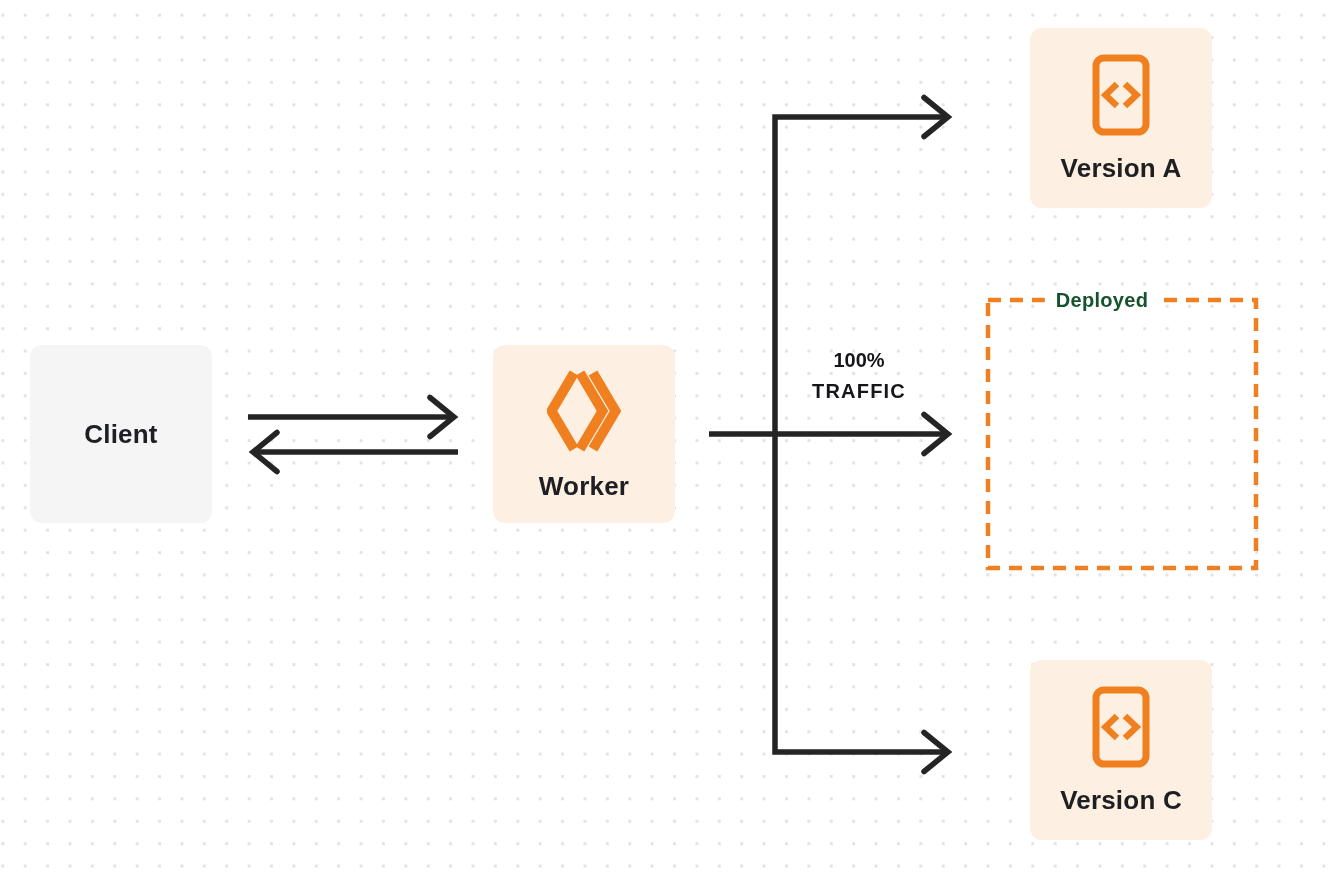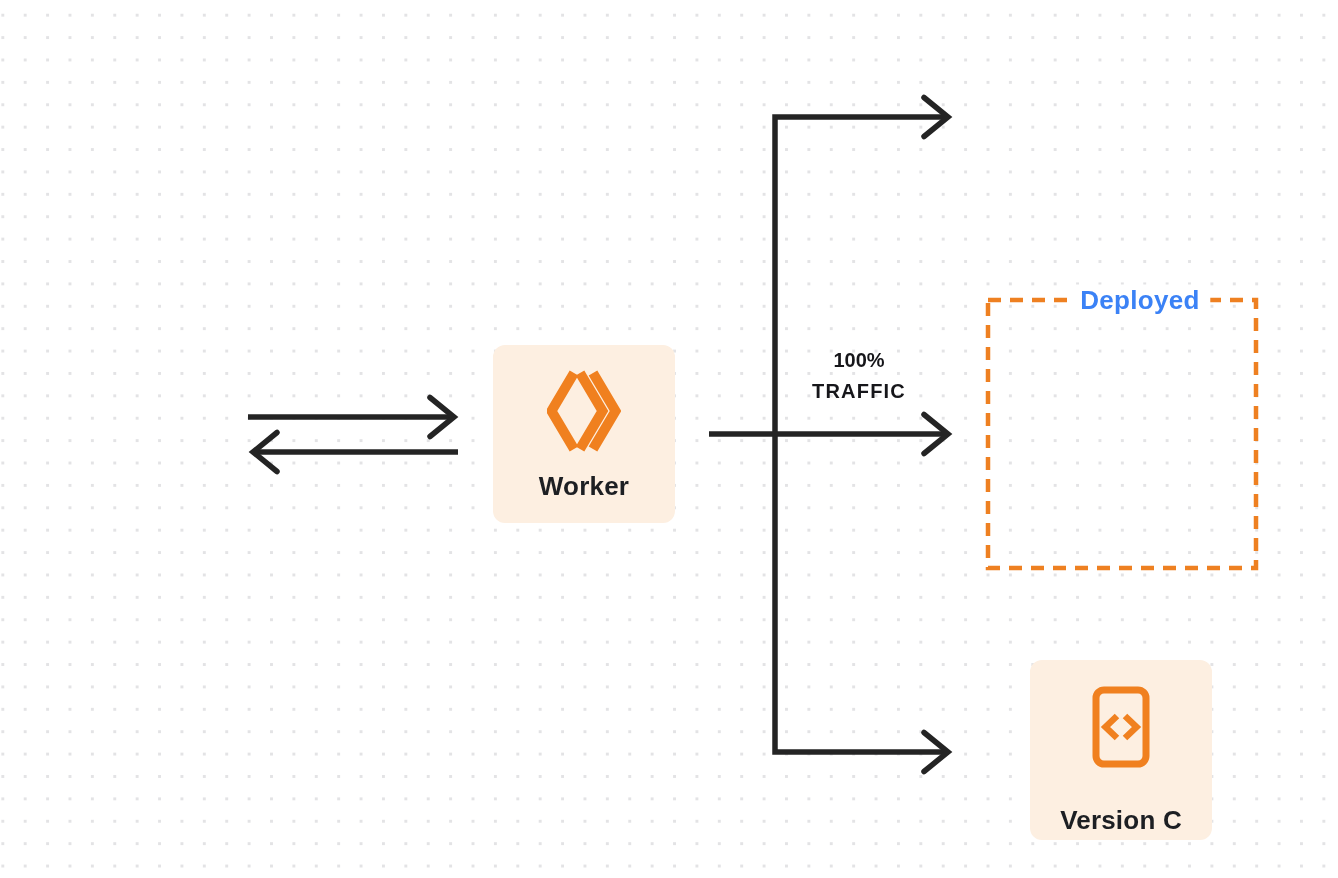--- a/index.html
+++ b/index.html
@@ -54,44 +54,44 @@
   .worker-node .node-label { margin-top: 16px; }
   .version-node {
     left: 1030px;
     width: 182px; height: 180px;
     background: #fdefe1;
     padding-top: 26px;
   }
   .version-node .node-label { margin-top: 17px; }
   .version-a { top: 28px; }
   .version-b { top: 344px; }
-  .version-c { top: 660px; gap: 20px; }
+  .version-c { top: 660px; }
   .traffic-label {
     position: absolute;
     left: 859px; top: 345px;
     transform: translateX(-50%);
     z-index: 2;
     text-align: center;
     color: #16161a;
     font-weight: 700;
     font-size: 20px;
     line-height: 31px;
     white-space: nowrap;
   }
   .traffic-label .line2 { letter-spacing: 1.2px; }
   .deployed-label {
     position: absolute;
-    left: 1140px; top: 300px;
+    left: 1102px; top: 300px;
     transform: translate(-50%, -50%);
     z-index: 3;
     background: #ffffff;
     padding: 0 11px;
     font-weight: 700;
-    font-size: 26px;
-    color: #3b82f6;
+    font-size: 20px;
+    color: #14532d;
     letter-spacing: 0.3px;
     white-space: nowrap;
   }
 </style>
 </head>
 <body>
 
 <div class="canvas">
 
   <svg class="overlay" viewBox="0 0 1338 878" fill="none">
@@ -107,32 +107,43 @@
       <path d="M924,414.5 L948,434 L924,453.5" stroke-linecap="round"></path>
 
       <path d="M944,117 H775 V752 H944" stroke-linejoin="miter"></path>
       <path d="M924,97.5 L948,117 L924,136.5" stroke-linecap="round"></path>
       <path d="M924,732.5 L948,752 L924,771.5" stroke-linecap="round"></path>
     </g>
 
     <rect x="988" y="300" width="268" height="268" stroke="#ee8021" stroke-width="4.5" stroke-dasharray="13 9" fill="none"></rect>
   </svg>
 
+  <div class="node client-node">
+    <span class="node-label">Client</span>
+  </div>
 
   <div class="node worker-node">
     <svg width="74" height="88" viewBox="0 0 74 88" fill="none">
       <g stroke="#f0801f" stroke-width="10" stroke-linejoin="miter">
         <polyline points="27,6 4.5,44 27,82"></polyline>
         <polyline points="33,6 55.5,44 33,82"></polyline>
         <polyline points="46,6 68.5,44 46,82"></polyline>
       </g>
     </svg>
     <span class="node-label">Worker</span>
   </div>
 
+  <div class="node version-node version-a">
+    <svg width="58" height="82" viewBox="0 0 58 82" fill="none">
+      <rect x="4" y="4" width="50" height="74" rx="8" stroke="#f0801f" stroke-width="7"></rect>
+      <polyline points="25,30 13.5,41 25,52" stroke="#f0801f" stroke-width="6.5"></polyline>
+      <polyline points="33,30 44.5,41 33,52" stroke="#f0801f" stroke-width="6.5"></polyline>
+    </svg>
+    <span class="node-label">Version A</span>
+  </div>
 
 
   <div class="node version-node version-c">
     <svg width="58" height="82" viewBox="0 0 58 82" fill="none">
       <rect x="4" y="4" width="50" height="74" rx="8" stroke="#f0801f" stroke-width="7"></rect>
       <polyline points="25,30 13.5,41 25,52" stroke="#f0801f" stroke-width="6.5"></polyline>
       <polyline points="33,30 44.5,41 33,52" stroke="#f0801f" stroke-width="6.5"></polyline>
     </svg>
     <span class="node-label">Version C</span>
   </div>

